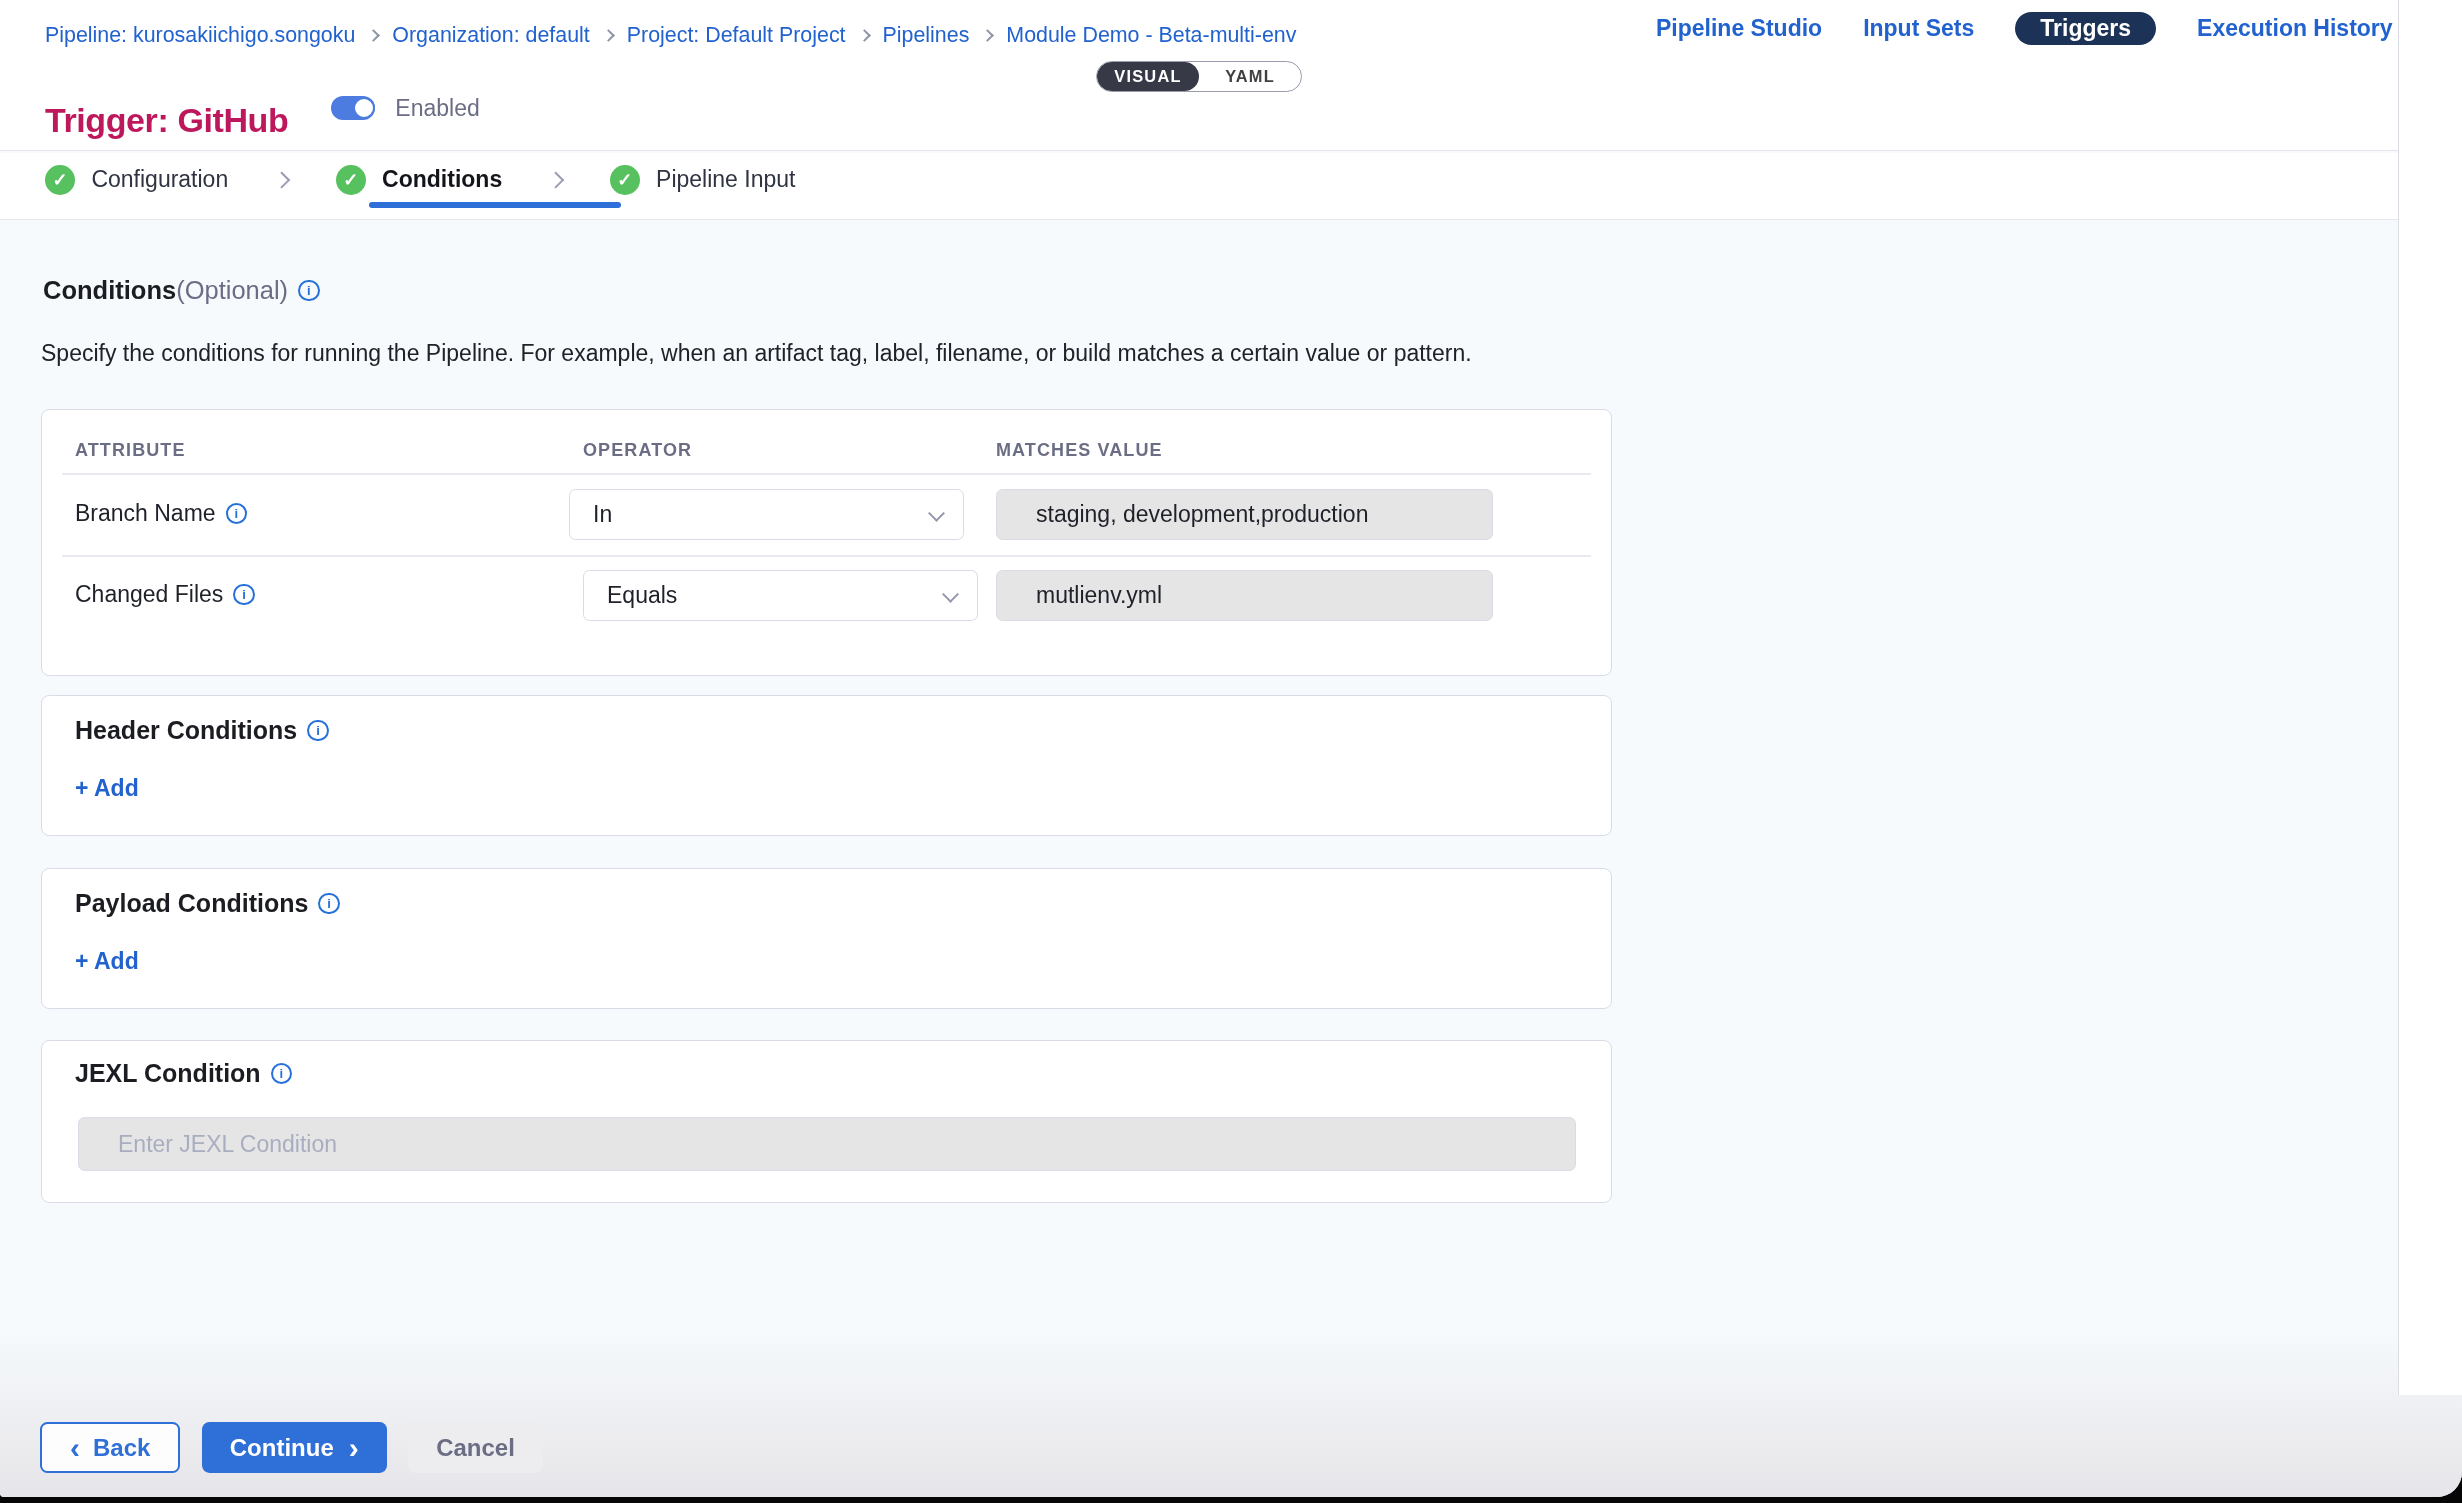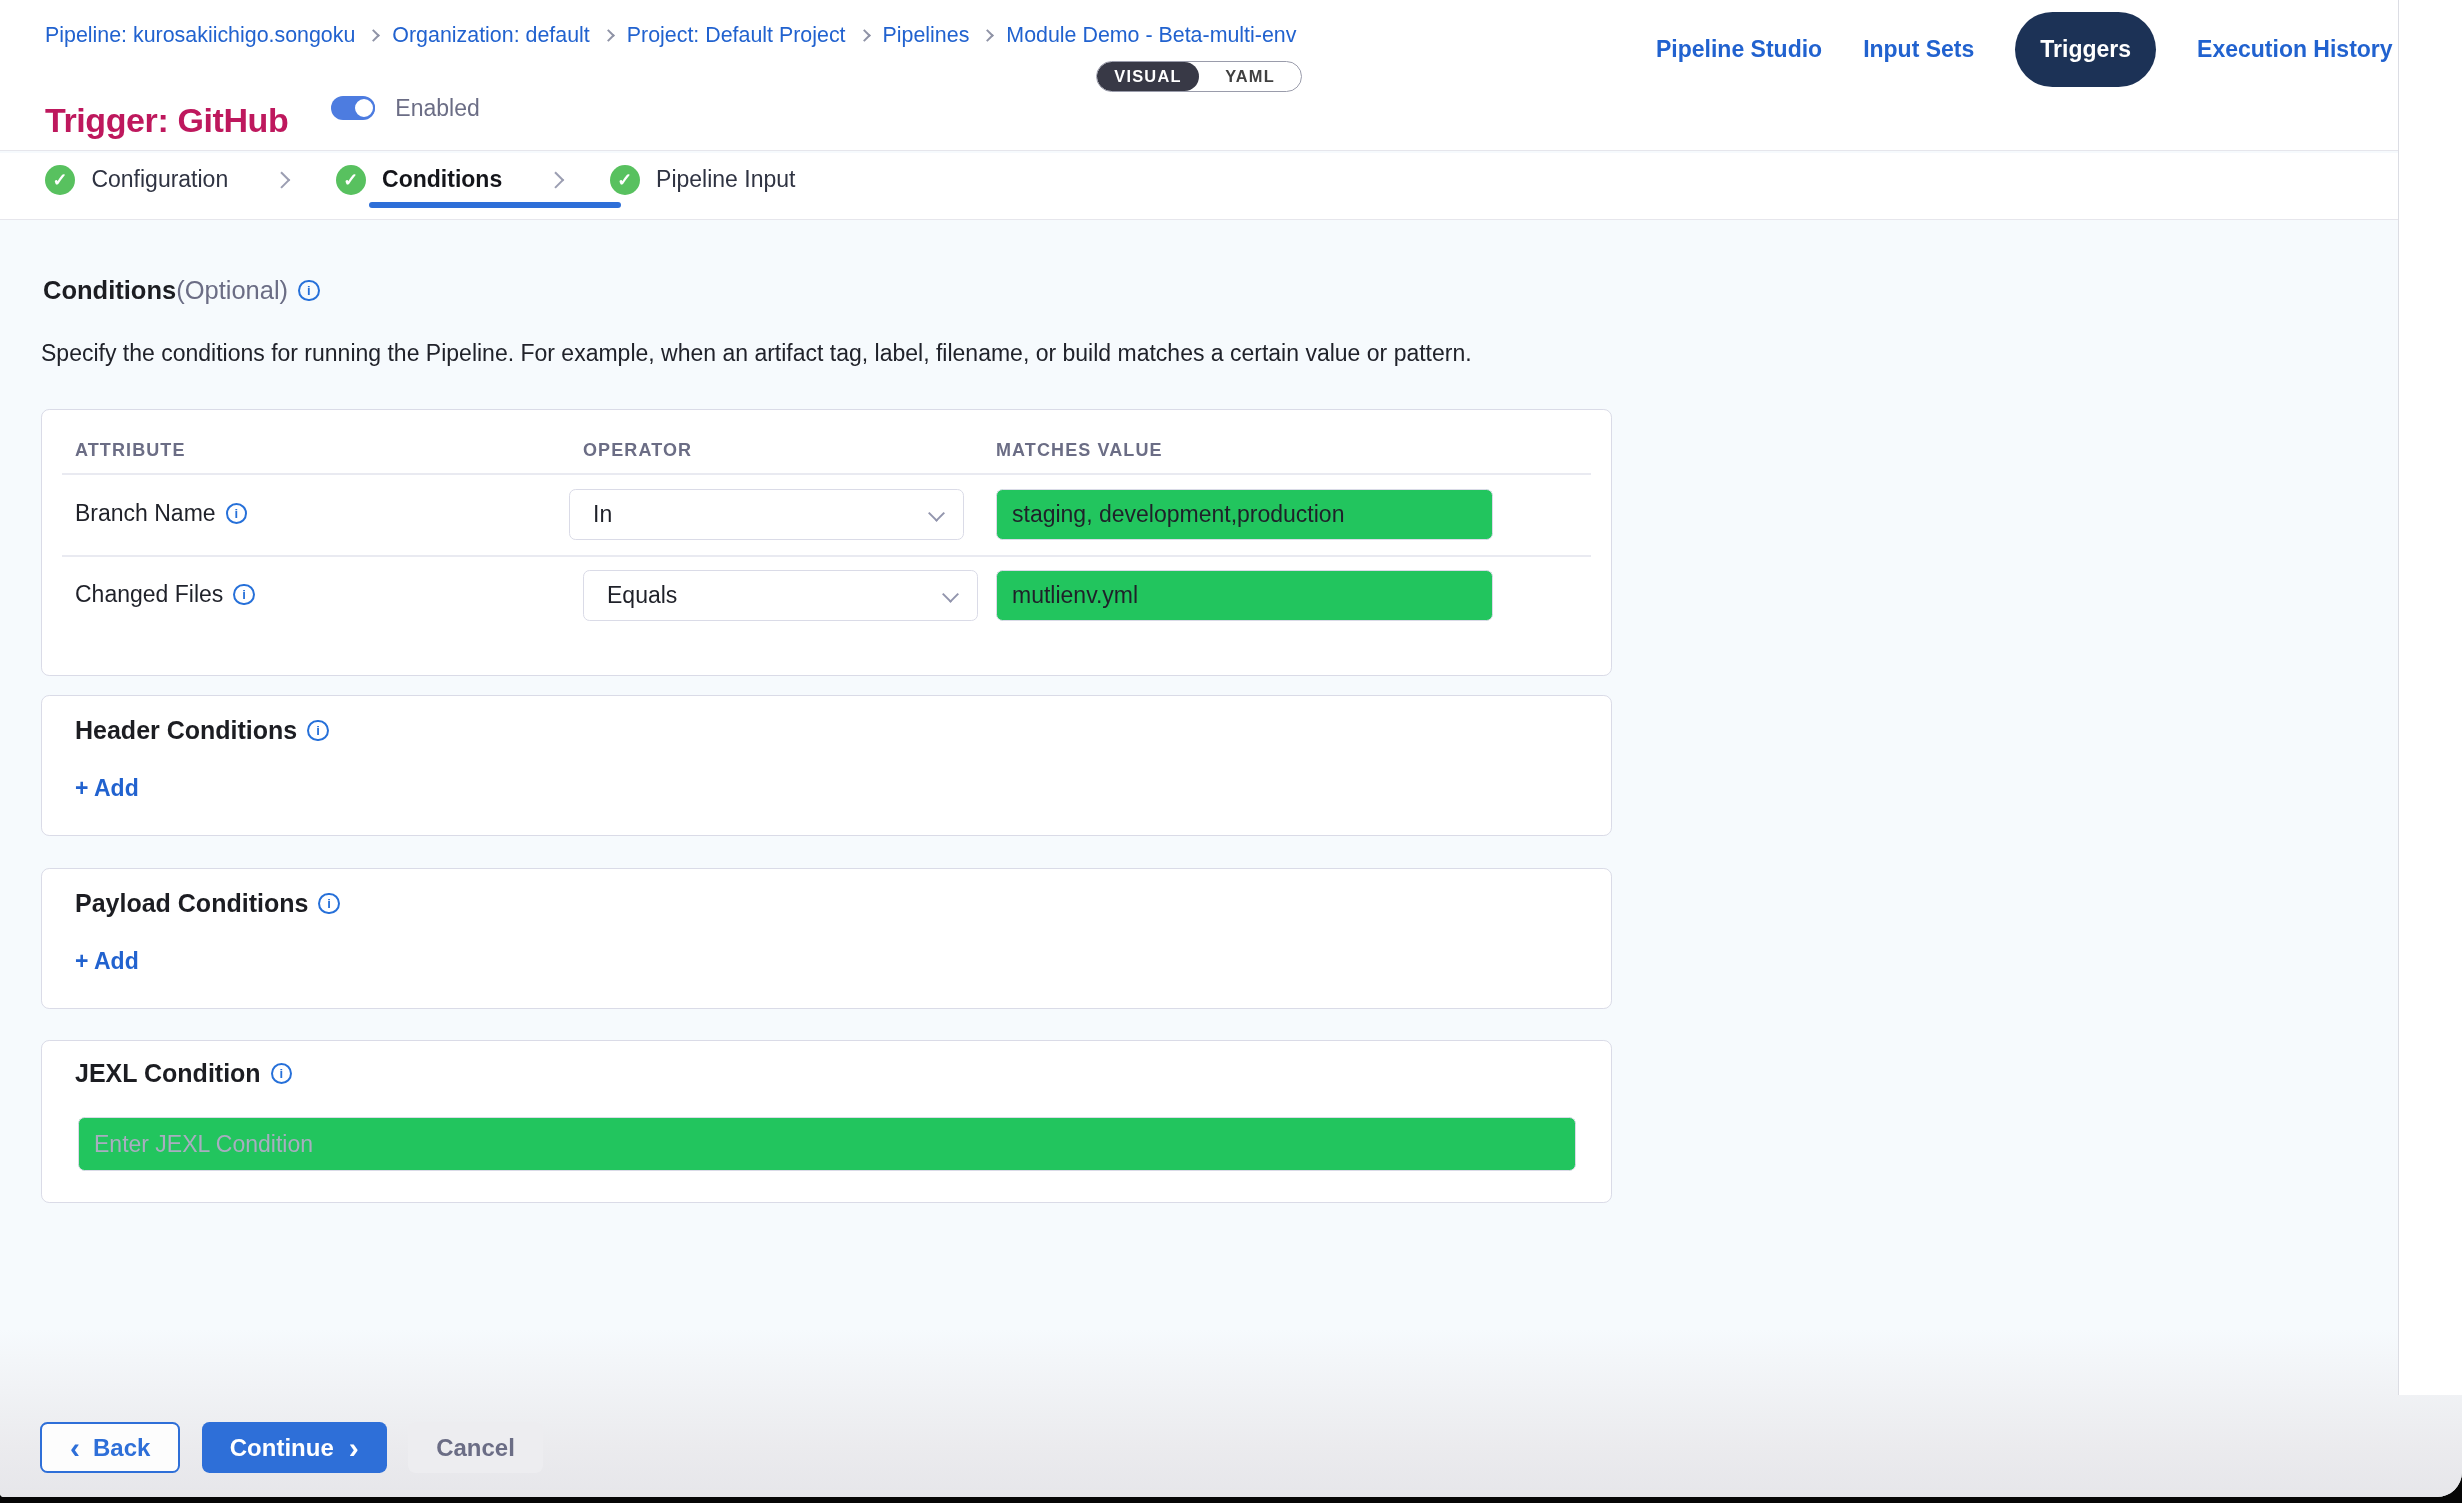--- a/index.html
+++ b/index.html
@@ -24,21 +24,21 @@
   .tabs-band  { position:absolute; left:0; top:153px; width:2398px; height:67px; background:#ffffff;
                 border-bottom:1.6px solid #e6e6ec; z-index:3; }
 
   .breadcrumb { position:absolute; left:45px; top:23px; display:flex; align-items:center; gap:14px; }
   .crumb { font-size:21.4px; font-weight:500; color:#2162cf; white-space:nowrap; cursor:pointer; }
   .crumb-sep { width:9px; height:9px; border-top:2.5px solid #8f93a6; border-right:2.5px solid #8f93a6;
                transform:rotate(45deg); display:inline-block; }
 
   .top-nav { position:absolute; left:1656px; top:11.5px; display:flex; align-items:center; gap:41px; }
   .nav-item { font-size:23px; font-weight:700; color:#2162cf; white-space:nowrap; cursor:pointer; }
-  .nav-item.active { background:#1c3256; color:#ffffff; padding:24px 25px; border-radius:822px; }
+  .nav-item.active { background:#1c3256; color:#ffffff; padding:3px 25px; border-radius:822px; }
 
   .title-row { position:absolute; left:45px; top:76px; display:flex; align-items:center; }
   .page-title { font-size:34px; font-weight:700; color:#be185d; letter-spacing:-0.4px;margin-top:25px; }
   .toggle { position:relative; width:44px; height:24px; border-radius:12.3px; background:#4d7ce0;
             margin-left:43px; cursor:pointer; flex:none; }
   .toggle .knob { position:absolute; right:0.8px; top:0.8px; width:22px; height:22px; border-radius:50%;
                   background:#ffffff; border:2.5px solid #4d7ce0; }
   .enabled-label { font-size:23px; color:#6b6d85; margin-left:20px; }
 
   .view-toggle { position:absolute; left:1096px; top:61px; display:flex; height:31px;
@@ -77,22 +77,22 @@
   .th { position:absolute; font-size:18px; font-weight:700; color:#6b6d85; letter-spacing:1.1px; }
   .row-divider { position:absolute; left:20px; right:20px; height:1.6px; background:#e9eaf1; }
   .attr-label { position:absolute; display:flex; align-items:center; font-size:23px; color:#1f2129; }
 
   .select-box { position:absolute; width:395px; height:51px; border:1.6px solid #dadbe7; border-radius:6.6px;
                 background:#ffffff; display:flex; align-items:center; padding:0 23px; cursor:pointer; }
   .select-box .val { font-size:23px; color:#1f2129; flex:1; }
   .select-chevron { width:11.5px; height:11.5px; border-right:2.5px solid #9295ad; border-bottom:2.5px solid #9295ad;
                     transform:rotate(45deg) translateY(-2.5px); flex:none; }
 
-  .text-input { position:absolute; height:51px; border:1.6px solid #dadbe7; border-radius:6.6px; background:#22c55e;
-                font-size:23px; color:#1f2129; padding:0 15px; outline:none;
+  .text-input { position:absolute; height:51px; border:1.6px solid #dadbe7; border-radius:6.6px; background:#e5e5e5;
+                font-size:23px; color:#1f2129; padding:0 39px; outline:none;
                 font-family:"Liberation Sans", sans-serif; }
   .text-input::placeholder { color:#a9adc0; }
 
   .card-title { position:absolute; left:33px; display:flex; align-items:center; font-size:25px;
                 font-weight:700; color:#1c1d22; }
   .add-link { position:absolute; left:33px; font-size:23px; font-weight:700; color:#2162cf; cursor:pointer; }
 
   
   .footer-buttons { position:absolute; left:40px; top:1422px; display:flex; gap:21.4px; z-index:4; }
   .btn { height:51px; border-radius:7.4px; display:flex; align-items:center; justify-content:center;

